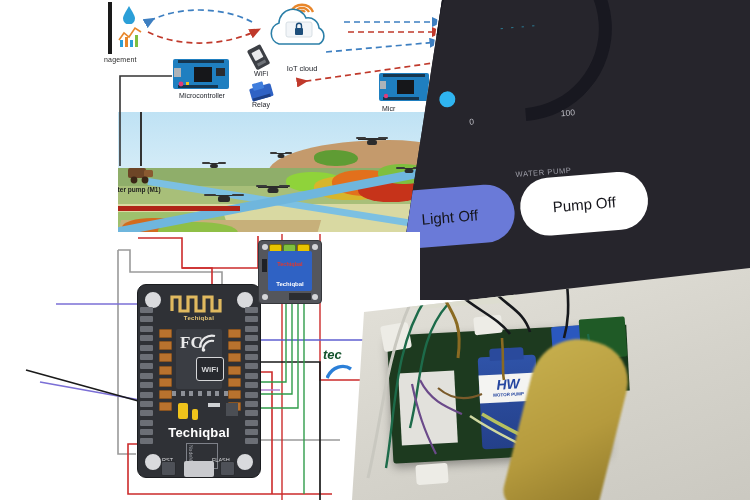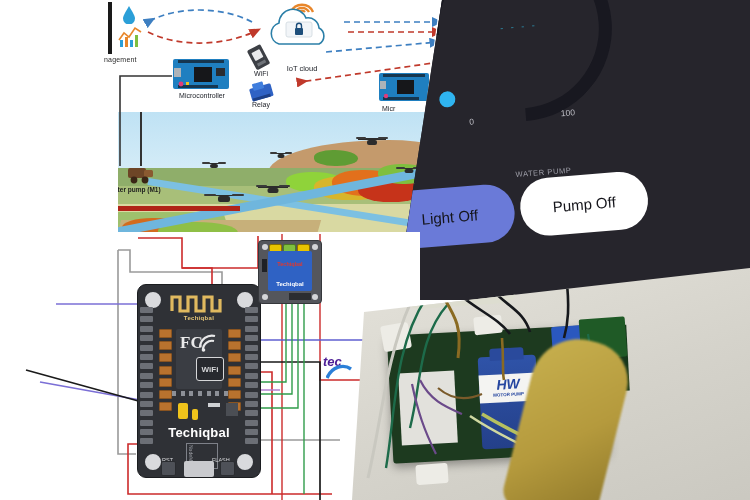--- a/index.html
+++ b/index.html
@@ -156,21 +156,21 @@
      background:#2f62c4;border-radius:2px;}
   .relay-t1{position:absolute;left:0;right:0;top:20px;text-align:center;
      color:#e0392f;font-size:5.5px;font-weight:700;}
   .relay-t2{position:absolute;left:0;right:0;top:40px;text-align:center;
      color:#ffffff;font-size:6px;font-weight:700;}
   .relay-term{position:absolute;top:3px;width:11px;height:10px;border-radius:2px;}
   .relay-hdr{position:absolute;left:30px;top:52px;width:22px;height:7px;background:#2b2d31;}
   .relay-hole{position:absolute;width:6px;height:6px;border-radius:50%;background:#d4d5d8;}
   .relay-sw{position:absolute;left:3px;top:18px;width:5px;height:13px;background:#1f2125;}
 
-  .tec-mark{position:absolute;left:323px;top:122px;color:#4c1d95;font-size:13px;
+  .tec-mark{position:absolute;left:323px;top:115px;color:#14532d;font-size:13px;
      font-weight:700;font-style:italic;}
   .tec-swoosh{position:absolute;left:326px;top:132px;width:26px;height:16px;}
 
   
   #panel-photo{position:absolute;left:352px;top:268px;width:398px;height:232px;
      overflow:hidden;
      clip-path:polygon(12px 44px, 398px 0px, 398px 232px, 0 232px);}
   .ph-bg{position:absolute;inset:-20px;background:linear-gradient(160deg,#e6e4dc,#d5d3cb 55%,#c9c7bf);}
   .ph-tube{position:absolute;left:54px;top:14px;width:110px;height:24px;
      background:#ddddd0;border-radius:12px;transform:rotate(-4deg);}

